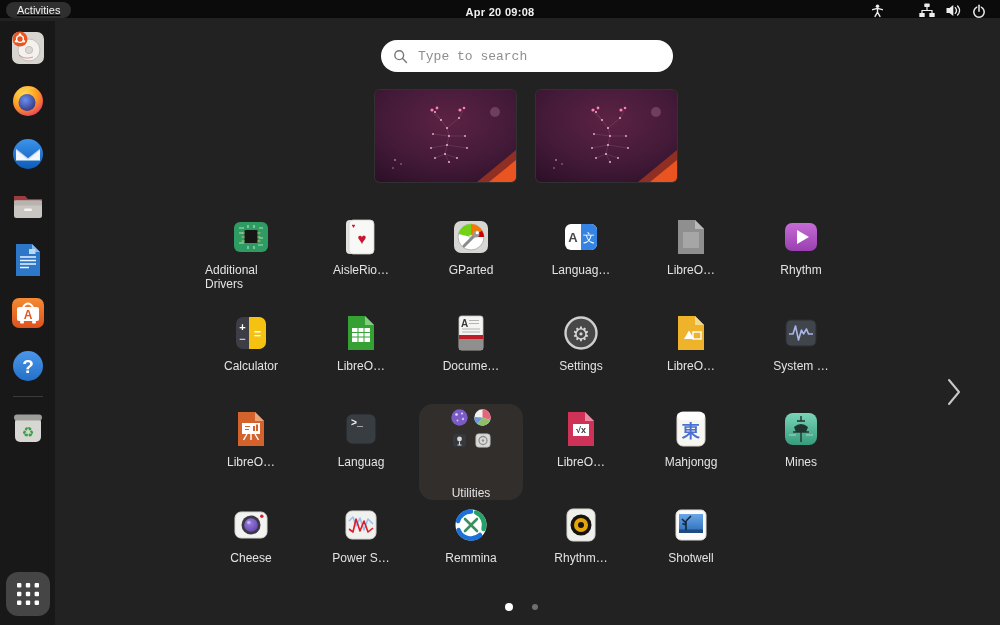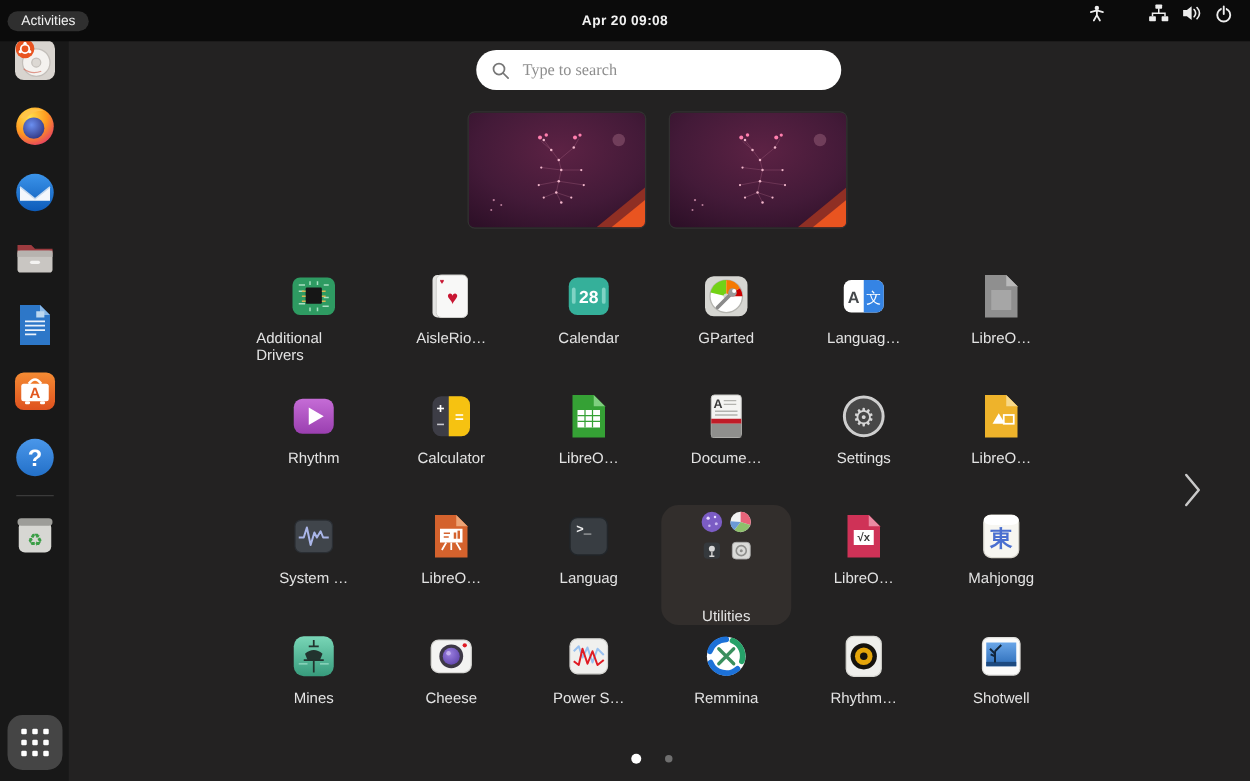--- a/index.html
+++ b/index.html
@@ -1,21 +1,21 @@
 <!DOCTYPE html>
 <html><head>
 <meta charset="utf-8">
 <style>
   html,body{margin:0;padding:0;background:#000;}
   .stage{position:relative;width:1000px;height:625px;background:#232222;overflow:hidden;
          font-family:"Liberation Sans",sans-serif;}
 
   
-  .topbar{position:absolute;left:0;top:0;width:1000px;height:33px;background:#0b0b0b;
-          display:flex;align-items:center;z-index:30;}
+  .topbar{position:absolute;left:0;top:0;width:1000px;height:18px;background:#0b0b0b;
+          display:flex;align-items:flex-end;z-index:30;text-decoration:underline;}
   .activities{margin-left:6px;background:#2f2f2f;border:none;border-radius:11px;
               color:#f1f1f1;font-size:11px;padding:2px 11px;font-family:inherit;cursor:pointer;}
   .clock{position:absolute;left:50%;transform:translateX(-50%);color:#f1f1f1;
          font-size:11px;font-weight:600;letter-spacing:.3px;cursor:pointer;}
   .status{position:absolute;right:8px;top:0;height:21px;display:flex;align-items:center;cursor:pointer;}
   .status .gap{width:24px;}
   .status svg{display:block;margin:0 5px;}
 
   
   .dock{position:absolute;left:0;top:21px;width:55px;height:604px;background:#181818;
@@ -23,21 +23,21 @@
   .dock-item{width:38px;height:38px;margin-bottom:15px;cursor:pointer;flex:0 0 auto;}
   .dock-item svg{display:block;}
   .dock-divider{width:30px;height:1px;background:#3a3a3a;margin:-4px 0 11px 0;flex:0 0 auto;}
   .show-apps{margin-top:auto;margin-bottom:9px;width:44px;height:44px;border-radius:12px;
              background:#454545;display:flex;align-items:center;justify-content:center;cursor:pointer;}
 
   
   .search{position:absolute;left:381px;top:40px;width:292px;height:32px;background:#ffffff;
           border-radius:16px;display:flex;align-items:center;padding:0 12px;box-sizing:border-box;}
   .search input{border:none;outline:none;background:transparent;font-size:13px;color:#333;
-                margin-left:8px;flex:1;font-family:Liberation Serif, serif;}
+                margin-left:8px;flex:1;font-family:Liberation Mono, monospace;}
   .search input::placeholder{color:#8e8e8e;}
 
   
   .workspaces{position:absolute;left:375px;top:90px;display:flex;gap:20px;}
   .ws-thumb{width:141px;height:92px;border-radius:5px;overflow:hidden;cursor:pointer;
             box-shadow:0 0 0 1px rgba(255,255,255,.07);}
   .ws-thumb svg{display:block;}
 
   
   .grid{position:absolute;left:196px;top:212px;display:grid;
@@ -346,31 +346,20 @@
         <svg width="42" height="42" viewBox="0 0 42 42">
           <rect x="6" y="4" width="25" height="34" rx="4" fill="#e4e4e2"></rect>
           <rect x="9" y="4" width="25" height="34" rx="4" fill="#f8f8f7" stroke="#cfcfcc" stroke-width="0.8"></rect>
           <text x="22" y="27.5" font-size="15" fill="#c81632" text-anchor="middle">♥</text>
           <text x="13.5" y="11.5" font-size="6" fill="#c81632" text-anchor="middle">♥</text>
         </svg>
       </div>
       <div class="app-label">AisleRio…</div>
     </div>
 
-    <div class="cell">
-      <div class="app-ic">
-        <svg width="42" height="42" viewBox="0 0 42 42">
-          <rect x="5" y="6" width="32" height="30" rx="7" fill="#35b09a"></rect>
-          <rect x="7.5" y="14" width="3" height="13" rx="1.5" fill="#7fd3c4"></rect>
-          <rect x="31.5" y="14" width="3" height="13" rx="1.5" fill="#7fd3c4"></rect>
-          <text x="21" y="26.5" font-size="14" font-weight="bold" fill="#ffffff" text-anchor="middle">28</text>
-        </svg>
-      </div>
-      <div class="app-label">Calendar</div>
-    </div>
 
     <div class="cell">
       <div class="app-ic">
         <svg width="42" height="42" viewBox="0 0 42 42">
           <rect x="4" y="5" width="34" height="32" rx="7" fill="#d6d6d2"></rect>
           <circle cx="21" cy="21" r="13" fill="#ffffff" stroke="#b5b5b0" stroke-width="1"></circle>
           <path d="M21 8 A13 13 0 0 0 8.4 18 L21 21 Z" fill="#73d216"></path>
           <path d="M21 8 A13 13 0 0 1 32 14.5 L21 21 Z" fill="#f57900"></path>
           <path d="M32 14.5 A13 13 0 0 1 34 21 L21 21 Z" fill="#cc0000"></path>
           <circle cx="21" cy="21" r="2.2" fill="#d6d6d2"></circle>

